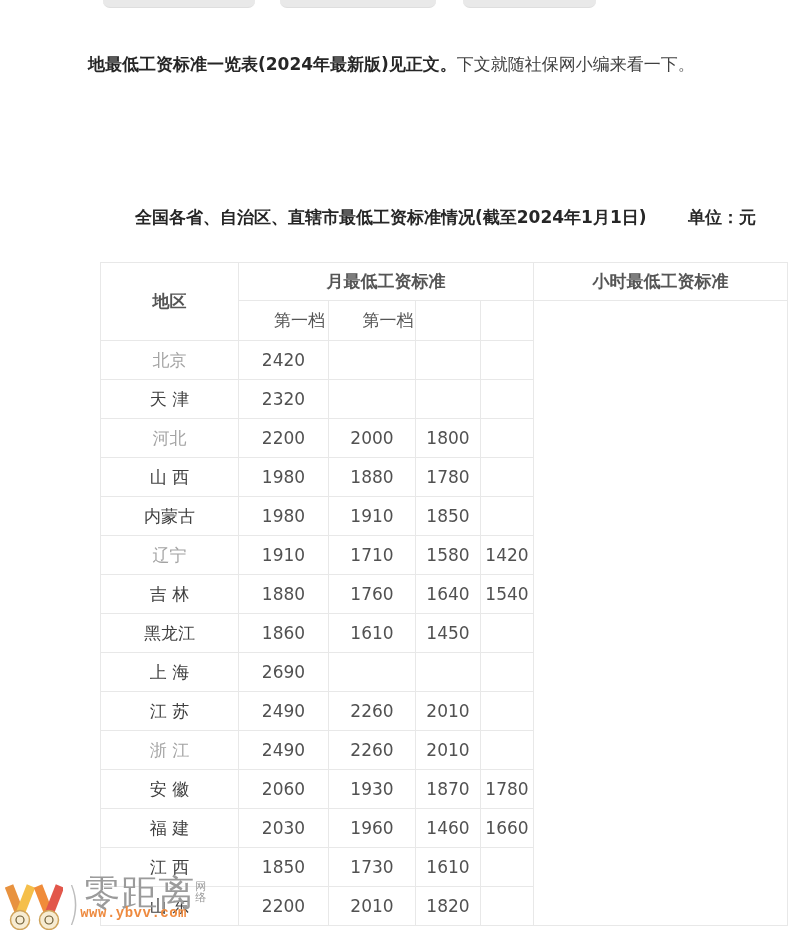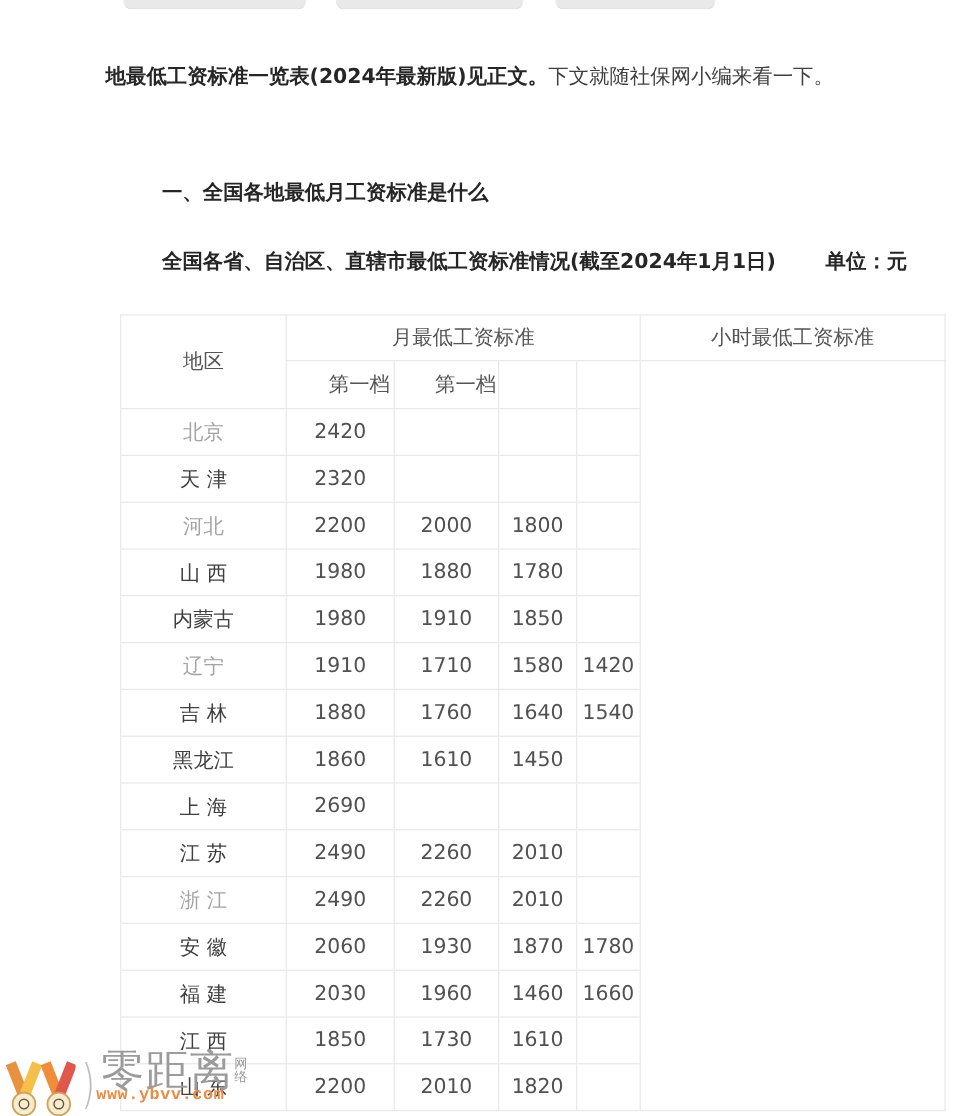--- a/index.html
+++ b/index.html
@@ -53,21 +53,21 @@
   table.wage{
     position:absolute;left:100px;top:262px;width:687px;
     border-collapse:collapse;table-layout:fixed;
     font-size:17px;color:var(--value-ink);
   }
   table.wage th,table.wage td{
     border:1px solid var(--border);
     padding:0;text-align:center;vertical-align:middle;
     font-weight:normal;overflow:hidden;white-space:nowrap;
   }
-  tr.hr1 th{height:37px;color:var(--header-ink);}
+  tr.hr1 th{height:37px;color:var(--header-ink);font-weight:bold;}
   tr.hr2 th{height:39px;color:var(--header-ink);padding-left:32px;}
   td.hourly-body{border-bottom:none;background:#fff;}
   td.region{color:var(--body-ink);}
   td.region.muted{color:var(--muted-ink);}
   tbody tr.data-row td{height:38px;}
 
   
   .watermark{
     position:absolute;left:5px;top:878px;z-index:5;
     display:flex;align-items:center;
@@ -97,21 +97,20 @@
 <div class="page">
 
   <div class="tab t1"></div>
   <div class="tab t2"></div>
   <div class="tab t3"></div>
 
   <div class="intro">
     <div class="l2"><b>地最低工资标准一览表(2024年最新版)见正文。</b><span class="rest">下文就随社保网小编来看一下。</span></div>
   </div>
 
-  <h2 class="heading">一、全国各地最低月工资标准是什么</h2>
 
   <span class="caption">全国各省、自治区、直辖市最低工资标准情况(截至2024年1月1日)</span>
   <span class="unit">单位：元</span>
 
   <table class="wage">
     <colgroup>
       <col style="width:138px">
         <col style="width:90px">
         <col style="width:87px">
       <col style="width:65px">

